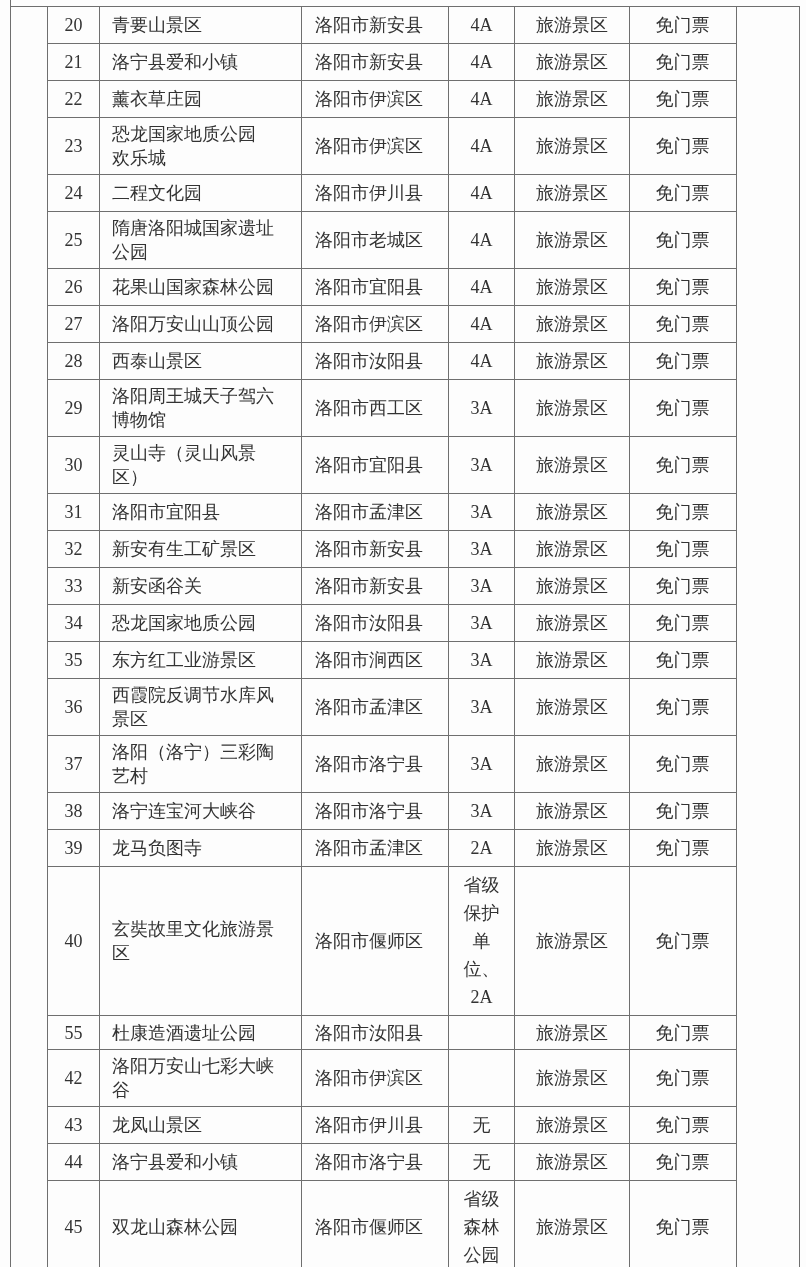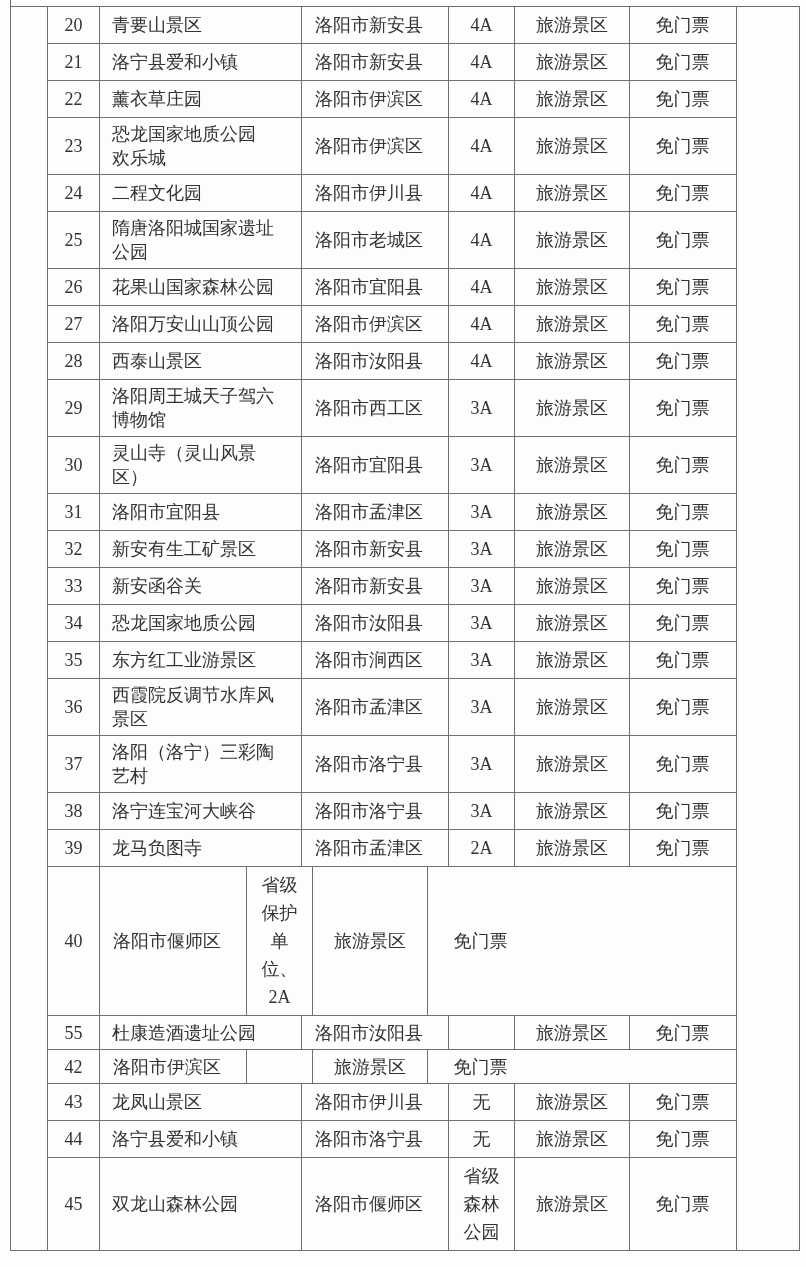--- a/index.html
+++ b/index.html
@@ -245,39 +245,43 @@
         <div class="row">
     <div class="cell c-no">39</div>
     <div class="cell c-name">龙马负图寺</div>
     <div class="cell c-loc">洛阳市孟津区</div>
     <div class="cell c-grade">2A</div>
     <div class="cell c-cat">旅游景区</div>
     <div class="cell c-ticket">免门票</div>
   </div>
         <div class="row">
     <div class="cell c-no">40</div>
+    <div class="cell c-name">玄奘故里文化旅游景
+区</div>
     <div class="cell c-loc">洛阳市偃师区</div>
     <div class="cell c-grade">省级
 保护
 单
 位、
 2A</div>
     <div class="cell c-cat">旅游景区</div>
     <div class="cell c-ticket">免门票</div>
   </div>
         <div class="row">
     <div class="cell c-no">55</div>
     <div class="cell c-name">杜康造酒遗址公园</div>
     <div class="cell c-loc">洛阳市汝阳县</div>
     <div class="cell c-grade"></div>
     <div class="cell c-cat">旅游景区</div>
     <div class="cell c-ticket">免门票</div>
   </div>
         <div class="row">
     <div class="cell c-no">42</div>
+    <div class="cell c-name">洛阳万安山七彩大峡
+谷</div>
     <div class="cell c-loc">洛阳市伊滨区</div>
     <div class="cell c-grade"></div>
     <div class="cell c-cat">旅游景区</div>
     <div class="cell c-ticket">免门票</div>
   </div>
         <div class="row">
     <div class="cell c-no">43</div>
     <div class="cell c-name">龙凤山景区</div>
     <div class="cell c-loc">洛阳市伊川县</div>
     <div class="cell c-grade">无</div>

